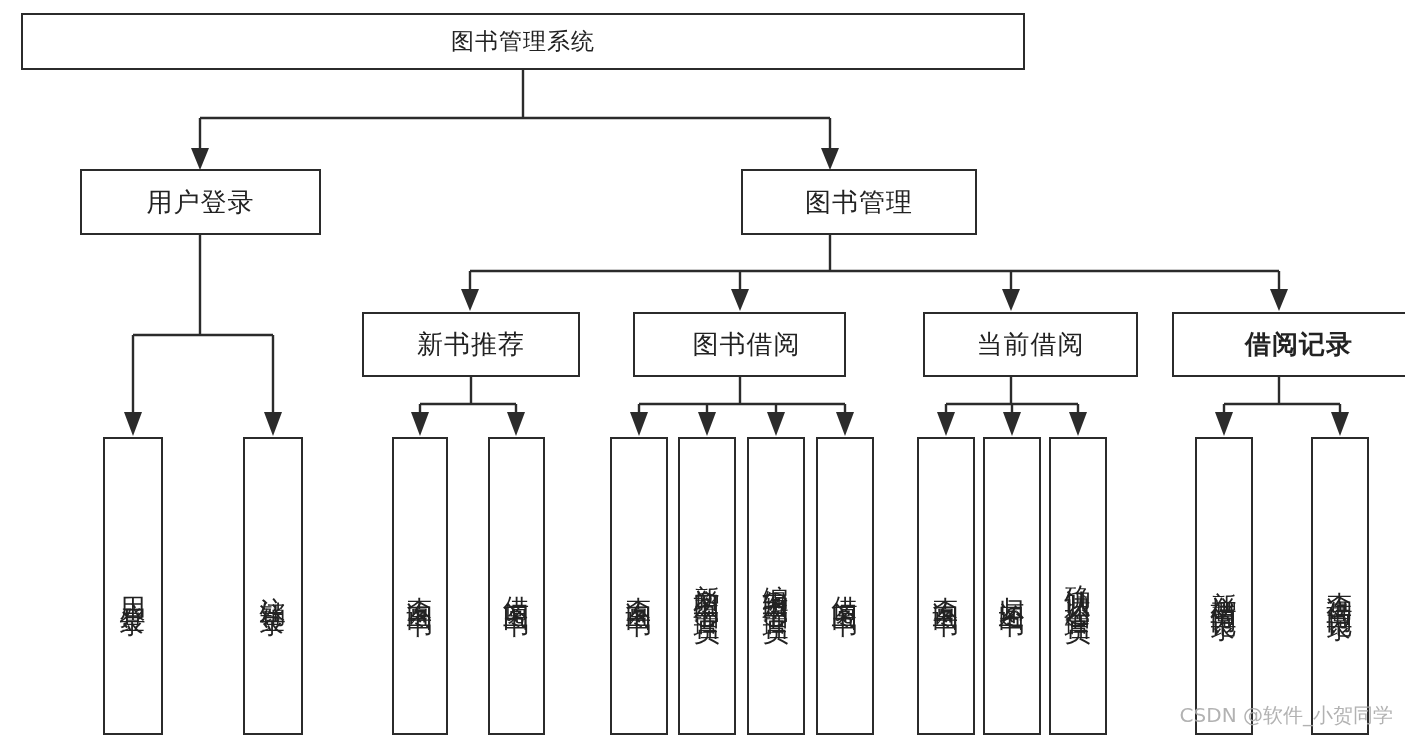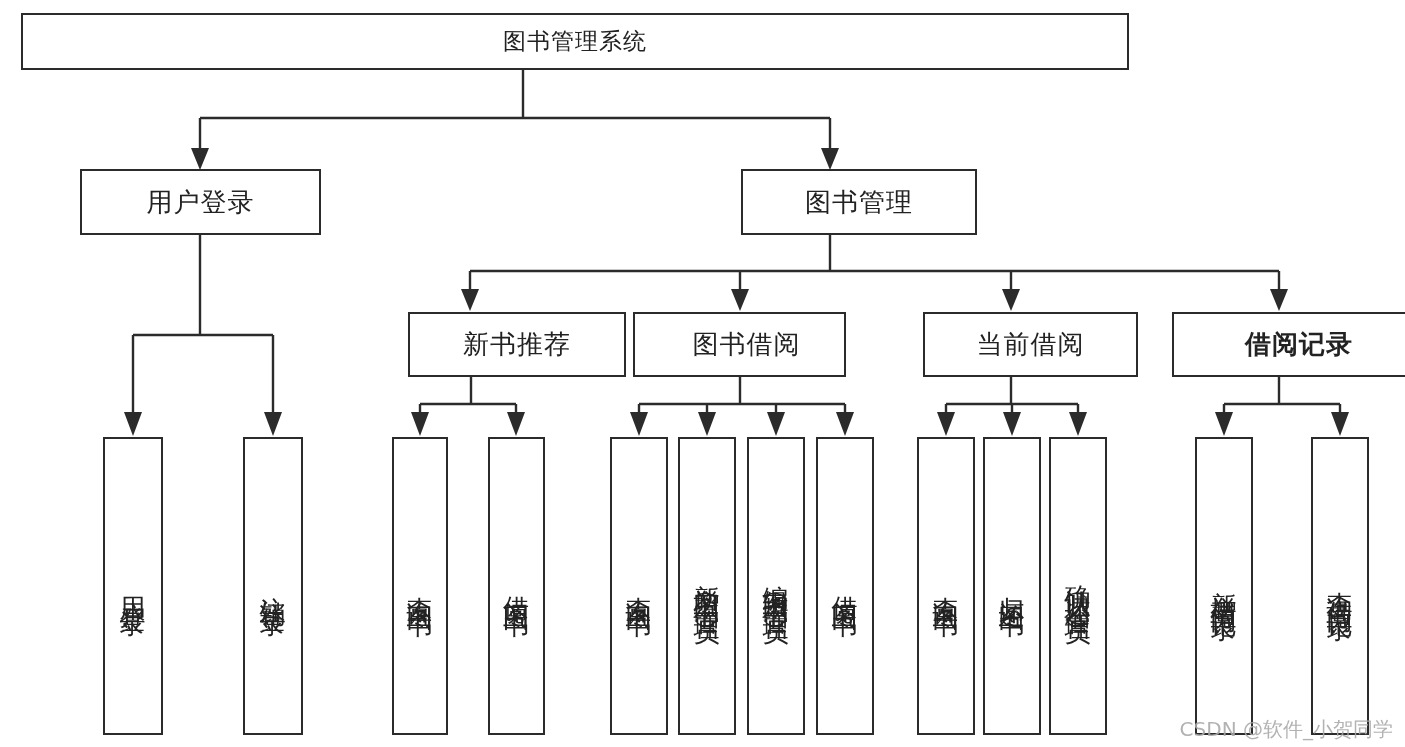--- a/index.html
+++ b/index.html
@@ -24,21 +24,21 @@
   .vbox .label {
     writing-mode:vertical-rl;
     text-orientation:mixed;
     font-size:26px;
     letter-spacing:5px;
     line-height:1;
     white-space:nowrap;
   }
   .watermark {
     position:absolute;
-    right:12px; bottom:4px;
+    right:12px; bottom:18px;
     font-size:20px;
     color:rgba(170,170,170,0.9);
     white-space:nowrap;
     z-index:5;
   }
 </style>
 </head>
 <body>
 
 <div class="stage">
@@ -83,32 +83,32 @@
 
       <polygon points="937,412 955,412 946,436"></polygon>
       <polygon points="1003,412 1021,412 1012,436"></polygon>
       <polygon points="1069,412 1087,412 1078,436"></polygon>
 
       <polygon points="1215,412 1233,412 1224,436"></polygon>
       <polygon points="1331,412 1349,412 1340,436"></polygon>
     </g>
   </svg>
 
-  <div class="box hbox rootbox" style="left:21px;top:13px;width:1108px;height:57px;">
+  <div class="box hbox rootbox" style="left:21px;top:13px;width:1004px;height:57px;">
     <span class="label">图书管理系统</span>
   </div>
 
   <div class="box hbox" style="left:80px;top:169px;width:241px;height:66px;">
     <span class="label">用户登录</span>
   </div>
   <div class="box hbox" style="left:712px;top:169px;width:236px;height:66px;margin-left:29px;">
     <span class="label">图书管理</span>
   </div>
 
-  <div class="box hbox" style="left:362px;top:312px;width:218px;height:65px;margin-left:46px;">
+  <div class="box hbox" style="left:362px;top:312px;width:218px;height:65px;">
     <span class="label">新书推荐</span>
   </div>
   <div class="box hbox" style="left:633px;top:312px;width:213px;height:65px;padding-left:14px;">
     <span class="label">图书借阅</span>
   </div>
   <div class="box hbox" style="left:923px;top:312px;width:215px;height:65px;">
     <span class="label">当前借阅</span>
   </div>
   <div class="box hbox" style="left:1172px;top:312px;width:254px;height:65px;font-weight:bold;">
     <span class="label">借阅记录</span>

